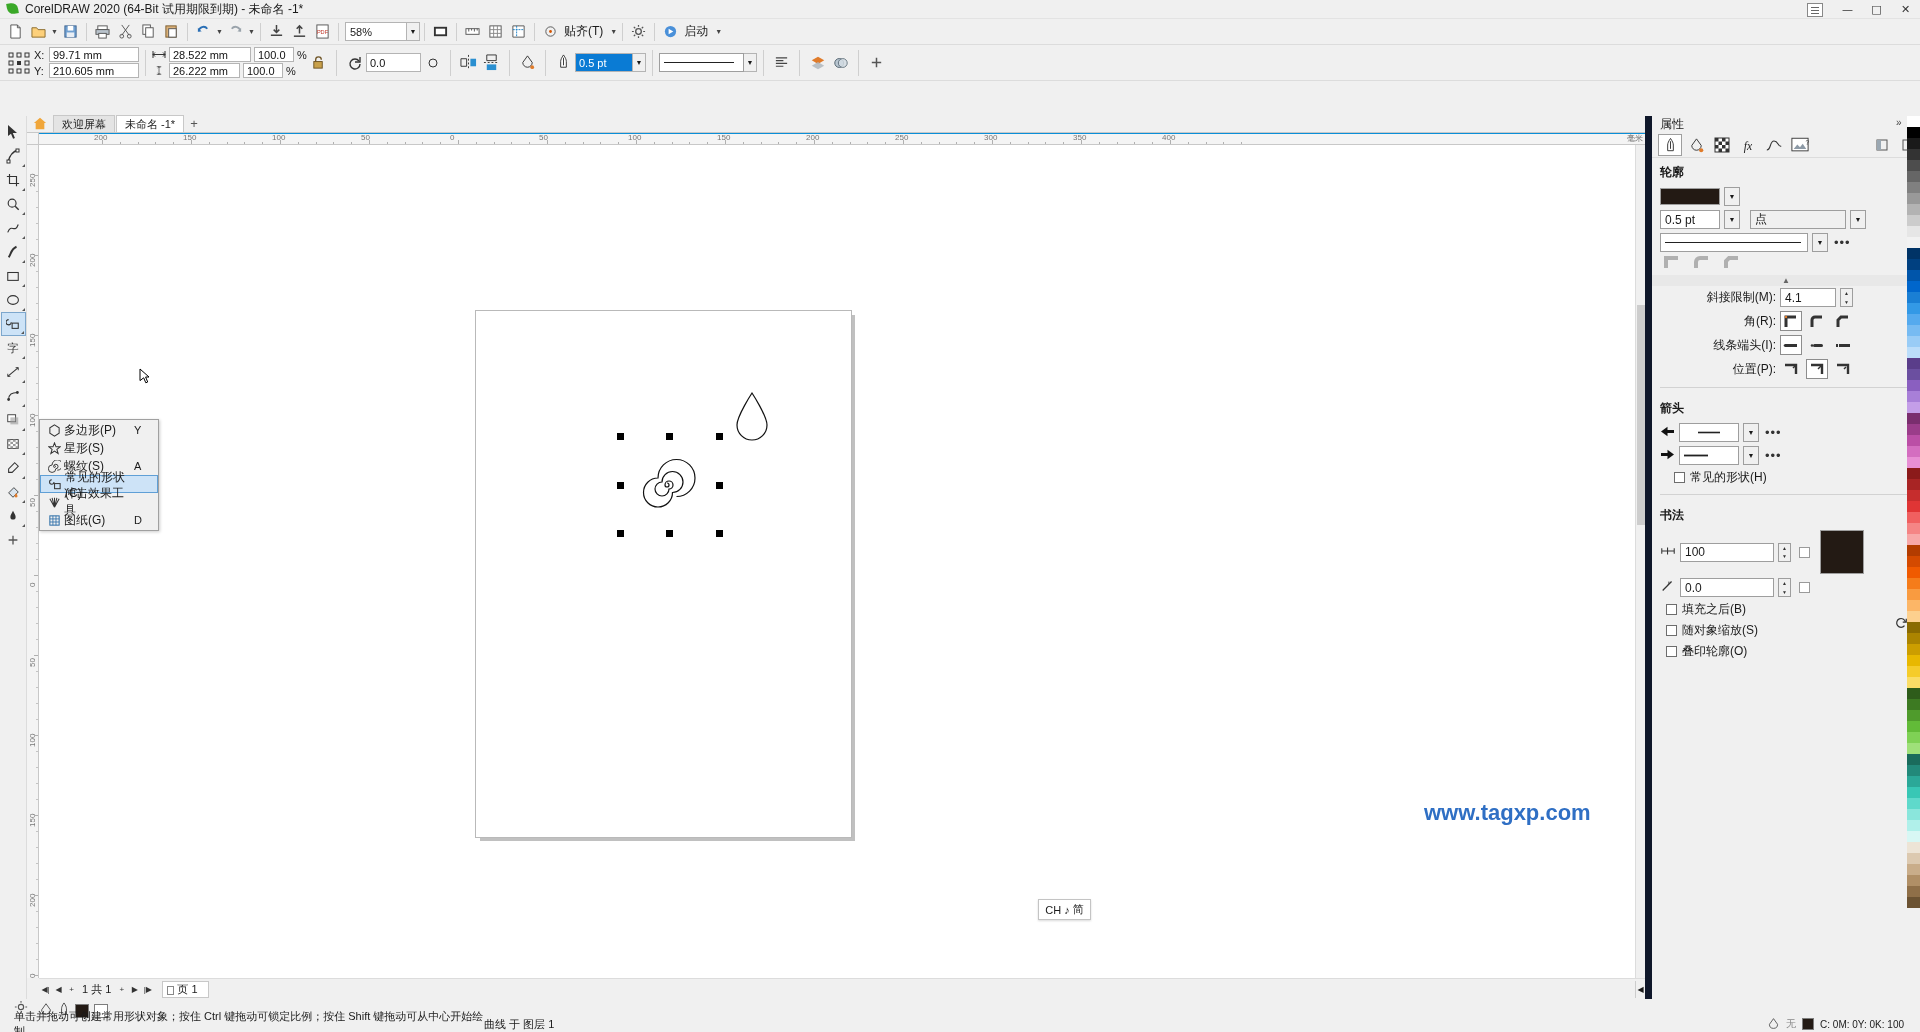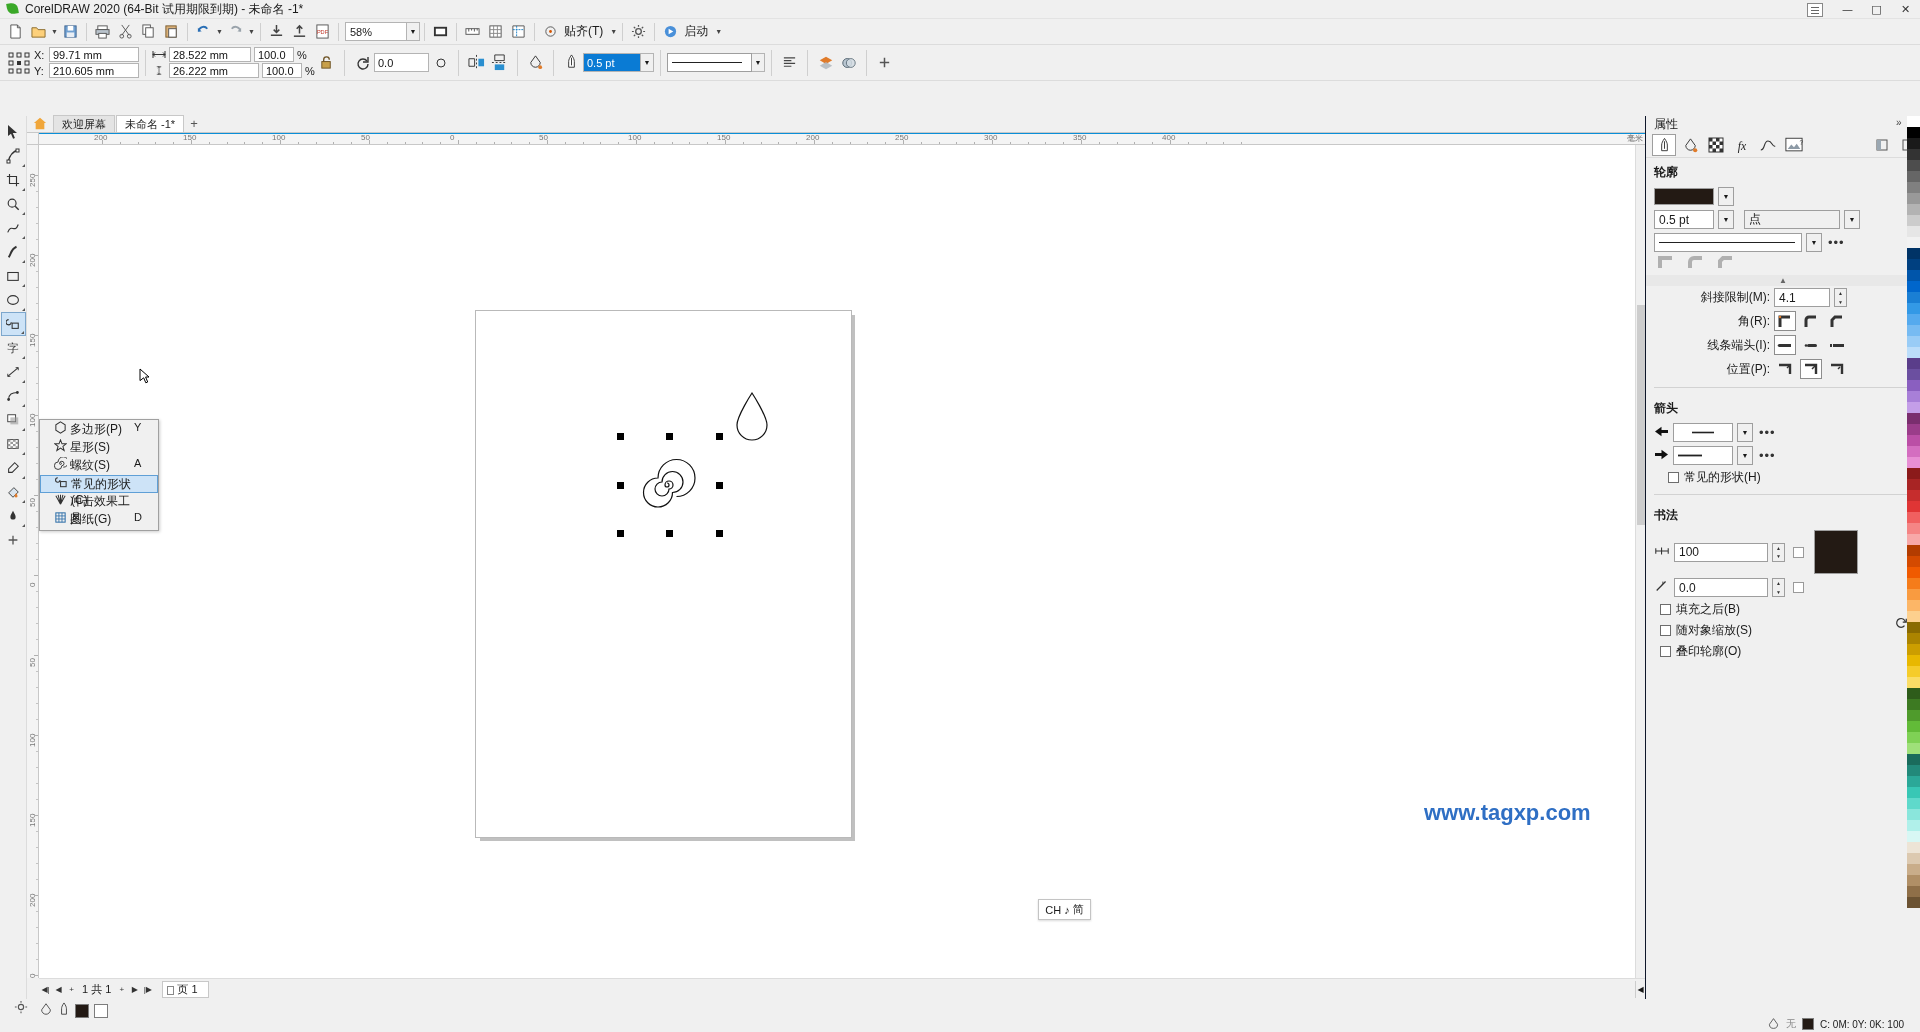--- a/index.html
+++ b/index.html
@@ -135,32 +135,32 @@
   .vscroll { position:absolute; right:275px; top:29px; width:10px; bottom:54px; background:#f0f0f0; border-left:1px solid #dcdcdc;}
   .vthumb { position:absolute; left:1px; width:8px; background:#cdcdcd; }
 
   
   .flyout {
     position:absolute; left:39px; top:303px; width:120px; background:#f0f0f0;
     border:1px solid #a0a0a0; z-index:60; padding:1px 0;
     box-shadow: 1px 1px 3px rgba(0,0,0,0.2);
   }
   .fly-item {
-    height:18px; display:flex; align-items:flex-start; font-size:12px; color:#1a1a1a;
-    padding-left:10px; position:relative;
+    height:18px; display:flex; align-items:center; font-size:12px; color:#1a1a1a;
+    padding-left:4px; position:relative;
   }
   .fly-item.selected { background:#cde3f7; border:1px solid #5f9fd6; height:18px; }
   .fly-icon { width:20px; display:flex; align-items:center; justify-content:center; color:#3c3c3c; }
   .fly-label { flex:1; }
   .fly-key { width:24px; text-align:left; font-size:11px; color:#1a1a1a; }
 
   
   .docker {
     position:absolute; right:0; top:0; bottom:0; width:275px; background:#f0f0f0;
-    border-left:1px solid #0f172a;
+    border-left:7px solid #0f172a;
   }
   .docker-head {
     height:17px; display:flex; align-items:center; padding-left:8px; font-size:12px;
     position:relative;
   }
   .docker-head .dh-right { position:absolute; right:4px; top:1px; display:flex; gap:6px; font-size:10px; color:#444; }
   .docker-tabs { height:25px; display:flex; align-items:center; padding-left:6px; gap:2px; border-bottom:1px solid #dcdcdc;}
   .dtabbtn { width:24px; height:22px; display:flex; align-items:center; justify-content:center; color:#3c3c3c;}
   .dtabbtn.active { background:#fff; border:1px solid #9e9e9e; }
   .dtabbtn.right-pair { margin-left:auto; }
@@ -414,21 +414,21 @@
         <div class="ifield" style="width:82px">28.522 mm</div>
         <div class="ifield" style="width:40px">100.0</div>
         <div class="pct">%</div>
       </div>
       <div class="xy-row">
         <span>
           <svg width="14" height="9" viewBox="0 0 9 14">
               <path d="M4.5 1v12M1 1h7M1 13h7M2.5 3l2-2 2 2M2.5 11l2 2 2-2" stroke="#333" fill="none"></path>
             </svg>
         </span>
-        <div class="ifield" style="width:90px">26.222 mm</div>
+        <div class="ifield" style="width:71px">26.222 mm</div>
         <div class="ifield" style="width:40px">100.0</div>
         <div class="pct">%</div>
       </div>
     </div>
     <div class="tbtn">
       <svg width="15" height="15" viewBox="0 0 16 16">
           <rect x="3" y="7" width="9" height="7" fill="#c8a04a" stroke="#6d5223"></rect>
           <path d="M5 7V5a3 3 0 0 1 6 0" fill="none" stroke="#6d5223" stroke-width="1.4"></path>
         </svg>
     </div>
@@ -1274,20 +1274,24 @@
             </svg>
         </span>
         <span>
           <svg width="12" height="15" viewBox="0 0 12 16">
               <path d="M6 1c1.8 2.6 2.6 4.4 2.6 6.2V13H3.4V7.2C3.4 5.4 4.2 3.6 6 1z" fill="none" stroke="#444"></path>
             </svg>
         </span>
         <span style="display:inline-block;width:14px;height:14px;background:#231a14;border:1px solid #7c7c7c"></span>
         <span style="display:inline-block;width:14px;height:14px;background:#fff;border:1px solid #7c7c7c"></span>
       </div>
+      <div class="statusline">
+        <span style="width:470px;display:inline-block">单击并拖动可创建常用形状对象；按住 Ctrl 键拖动可锁定比例；按住 Shift 键拖动可从中心开始绘制</span>
+        <span style="width:200px;display:inline-block">曲线 于 图层 1</span>
+      </div>
       <div style="position:absolute;right:16px;bottom:0;height:16px;display:flex;align-items:center;gap:6px;font-size:10px">
         <span>
           <svg width="13" height="13" viewBox="0 0 16 16">
               <path d="M8 2l5 7a5 5 0 1 1-10 0z" fill="none" stroke="#444"></path>
             </svg>
         </span>
         <span style="color:#888">无</span>
         <span style="display:inline-block;width:12px;height:12px;background:#231a14;border:1px solid #7c7c7c"></span>
         <span>C: 0M:  0Y:  0K: 100</span>
       </div>

